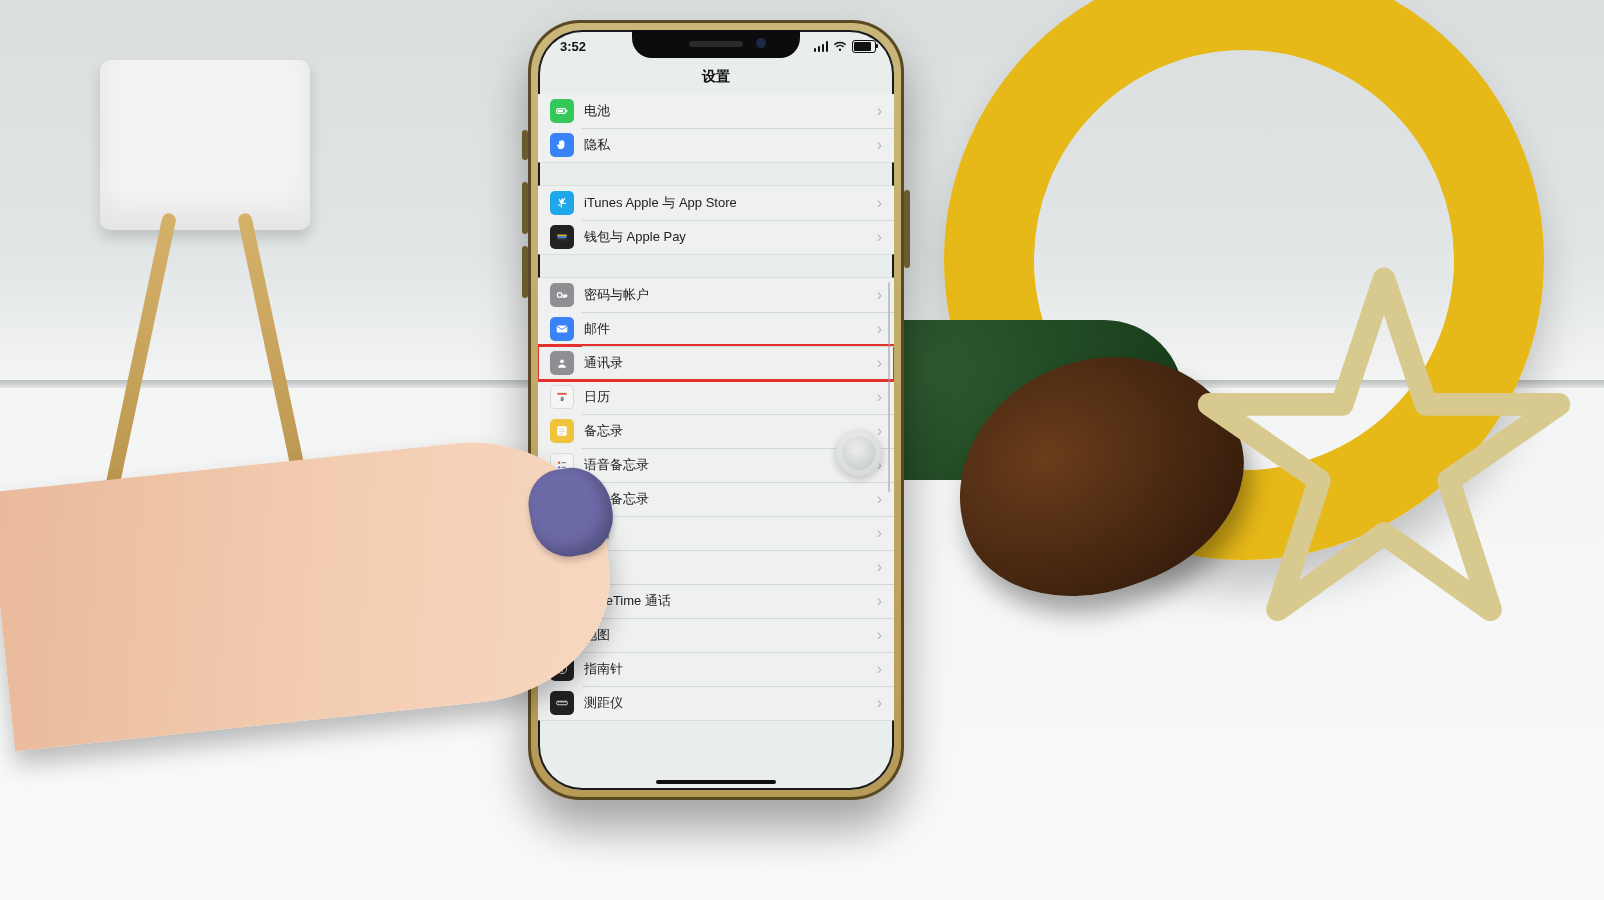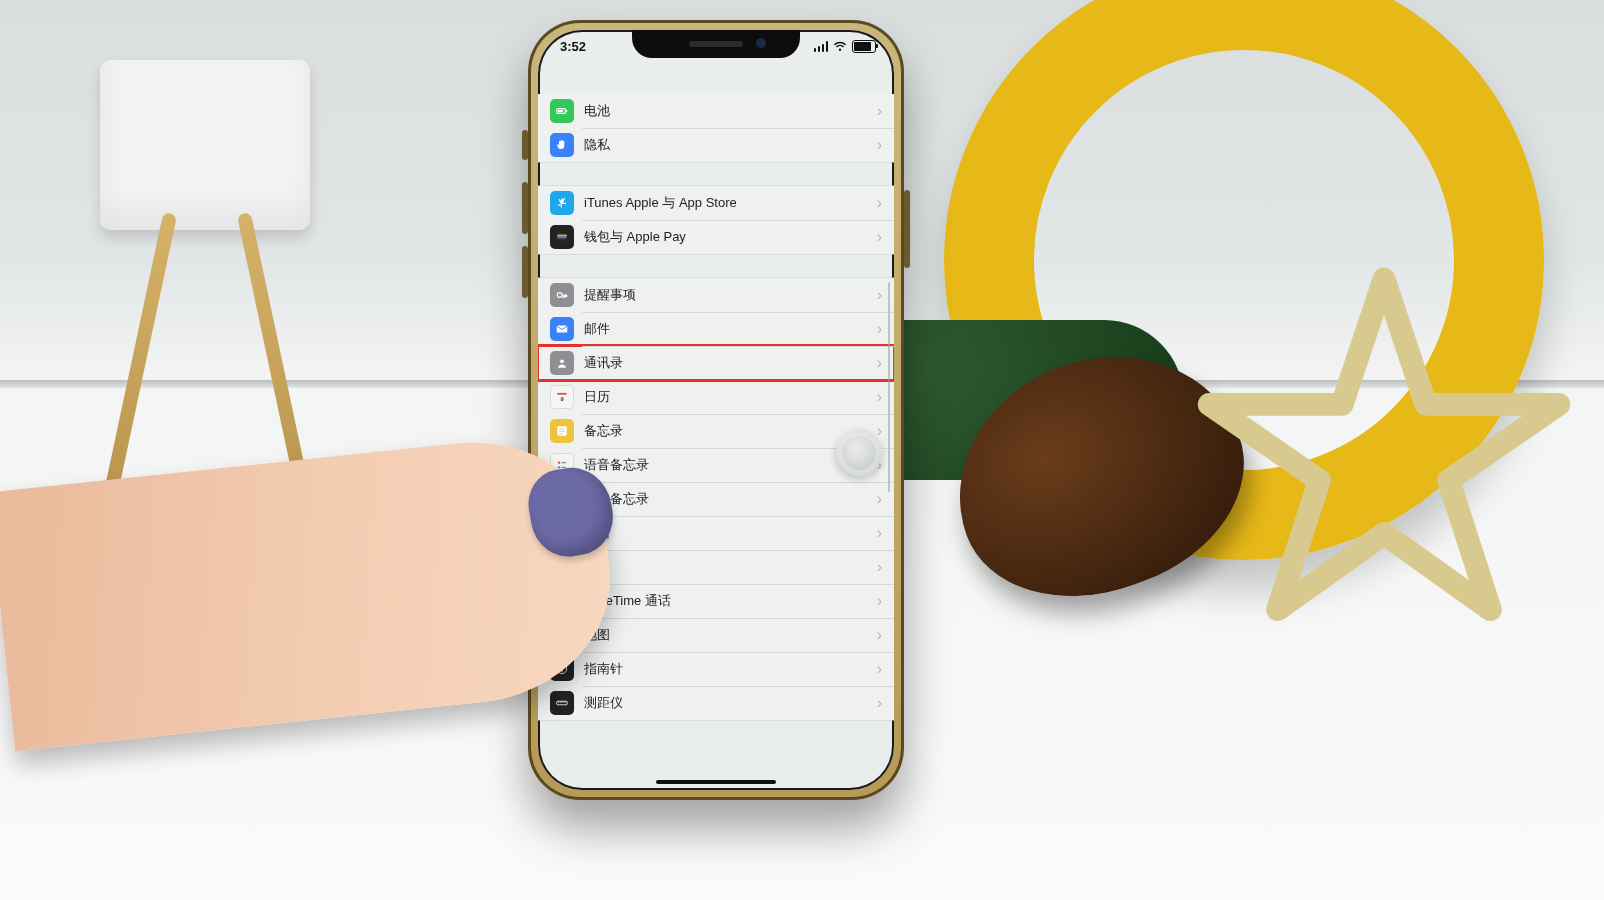--- a/index.html
+++ b/index.html
@@ -96,20 +96,23 @@
             <svg viewBox="0 0 24 20">
                 <path d="M12 17a2 2 0 100-4 2 2 0 000 4zm-5.3-5.9a8 8 0 0110.6 0l1.8-1.9a10.6 10.6 0 00-14.2 0l1.8 1.9zm-3.5-3.7a13 13 0 0117.6 0l1.8-1.9a15.6 15.6 0 00-21.2 0l1.8 1.9z" fill="#111"></path>
               </svg>
           </span>
           <span class="batt">
               <i></i>
             </span>
         </span>
       </div>
 
+      <div class="navbar">
+        <span>设置</span>
+      </div>
 
       <div class="list" id="list">
           <div class="group">
             <div class="row">
               <span class="ico c-green">
                 <svg viewBox="0 0 24 24">
                   <rect x="3" y="8" width="15" height="8" rx="2" fill="none" stroke="#fff" stroke-width="2"></rect>
                   <rect x="19" y="10" width="2" height="4" fill="#fff"></rect>
                   <rect x="5" y="10" width="9" height="4" fill="#fff"></rect>
                 </svg>
@@ -150,21 +153,21 @@
             </div>
           </div>
           <div class="group">
             <div class="row">
               <span class="ico c-gray">
                 <svg viewBox="0 0 24 24">
                   <circle cx="8" cy="12" r="4" fill="none" stroke="#fff" stroke-width="2"></circle>
                   <path d="M12 12h8v3h-2v-1h-2v2h-2v-2" stroke="#fff" stroke-width="2" fill="none"></path>
                 </svg>
               </span>
-              <span class="lbl">提醒事项</span>
+              <span class="lbl">密码与帐户</span>
               <span class="chev">›</span>
             </div>
             <div class="row">
               <span class="ico c-blue">
                 <svg viewBox="0 0 24 24">
                   <rect x="3" y="6" width="18" height="12" rx="2" fill="#fff"></rect>
                   <path d="M3 7l9 6 9-6" stroke="#3a82f7" stroke-width="1.6" fill="none"></path>
                 </svg>
               </span>
               <span class="lbl">邮件</span>

